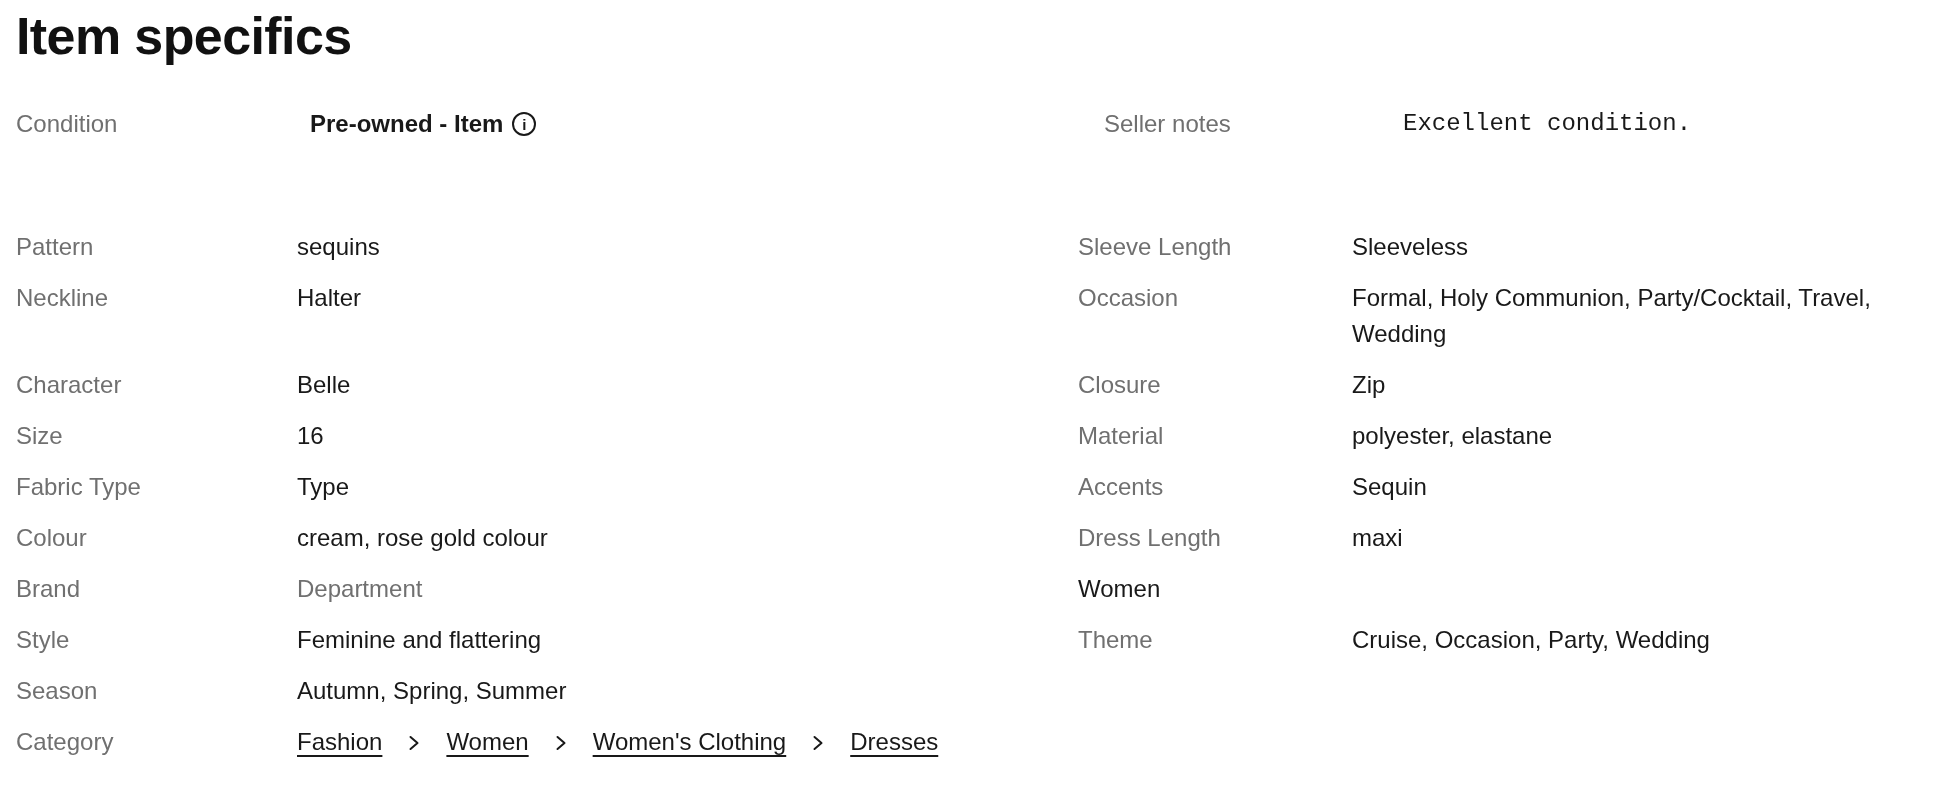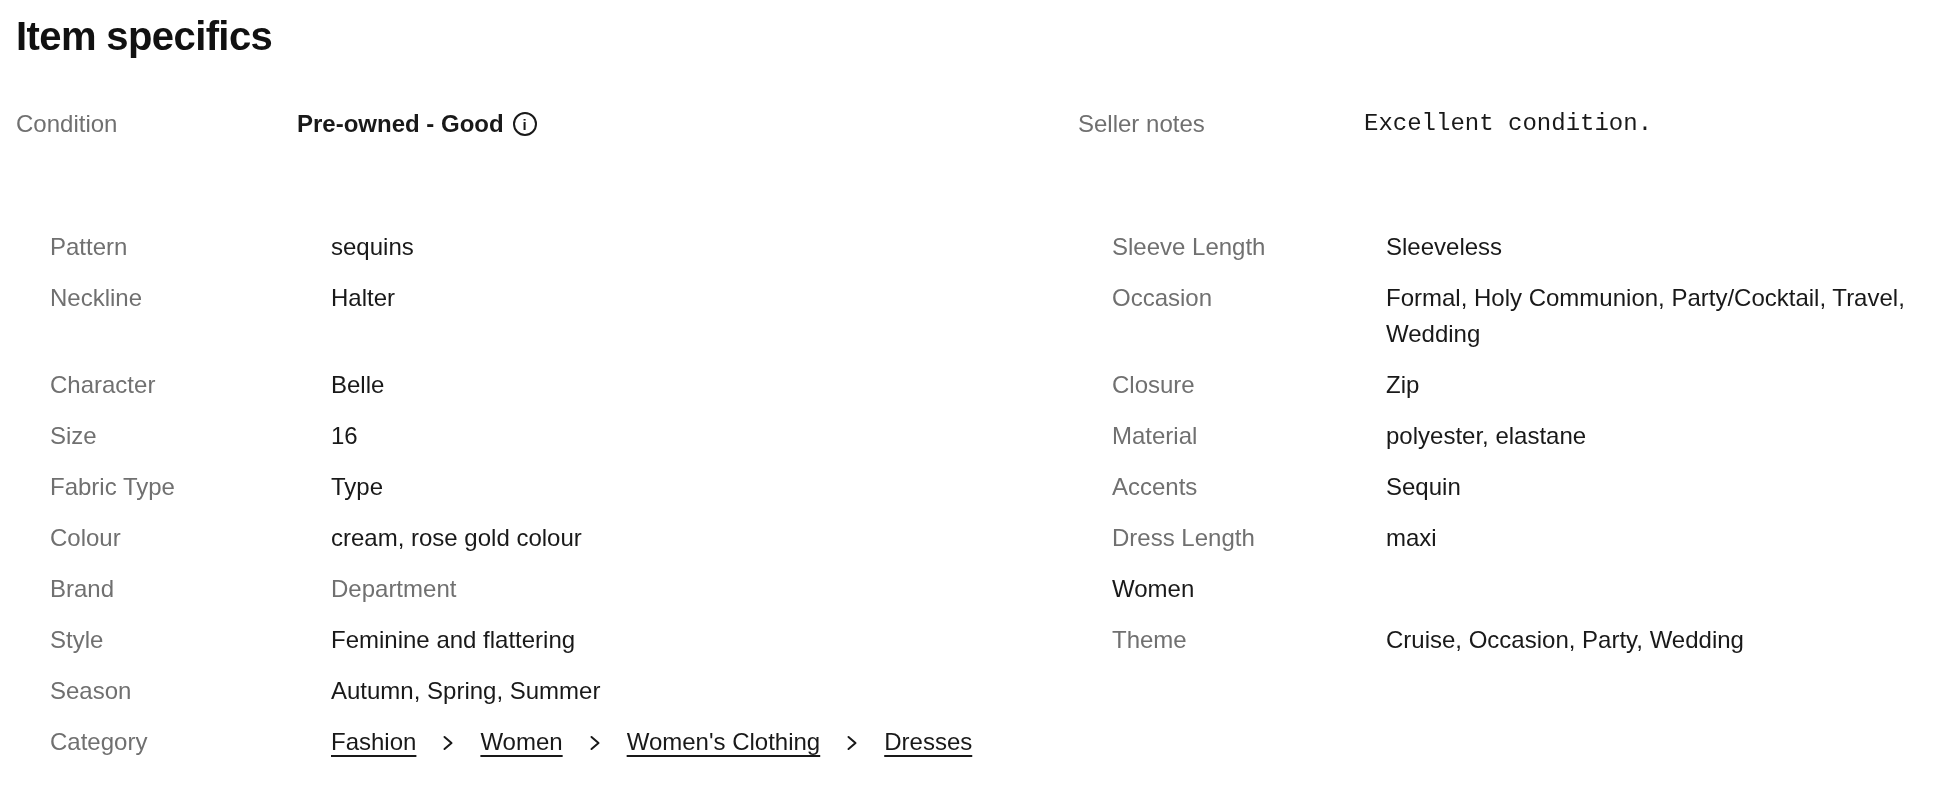--- a/index.html
+++ b/index.html
@@ -13,41 +13,41 @@
     height: 787px;
     font-family: "Liberation Sans", "DejaVu Sans", sans-serif;
     color: #191919;
     overflow: hidden;
   }
   .container {
     padding: 0 16px;
     width: 1946px;
   }
   .page-title {
-    font-size: 40px;
+    font-size: 52px;
     line-height: 48px;
     font-weight: 800;
     letter-spacing: -0.6px;
     color: #111111;
     margin: 12px 0 0 0;
   }
   
   .spec-row {
     display: grid;
     grid-template-columns: 281px 781px 274px 1fr;
     font-size: 24px;
     line-height: 36px;
   }
   .condition-section {
     margin-top: 46px;
     margin-bottom: 87px;
+    gap: 13px;
   }
   .attr-row {
     padding-bottom: 15px;
-    margin-left: 34px;
   }
   .spec-label {
     color: #707070;
     font-weight: 400;
   }
   .spec-value {
     color: #191919;
     font-weight: 400;
   }
   .condition-value {
@@ -99,21 +99,21 @@
 </head>
 <body>
 
 <div class="container">
 
   <h1 class="page-title">Item specifics</h1>
 
   <div class="spec-row condition-section">
     <div class="spec-label">Condition</div>
     <div class="condition-value">
-      <span>Pre-owned - Good</span>
+      <span>Pre-owned - Item</span>
       <span class="info-icon">i</span>
     </div>
     <div class="spec-label">Seller notes</div>
     <div class="spec-value seller-notes-value">Excellent condition.</div>
   </div>
 
   <div>
 
     <div class="spec-row attr-row">
       <div class="spec-label">Pattern</div>

